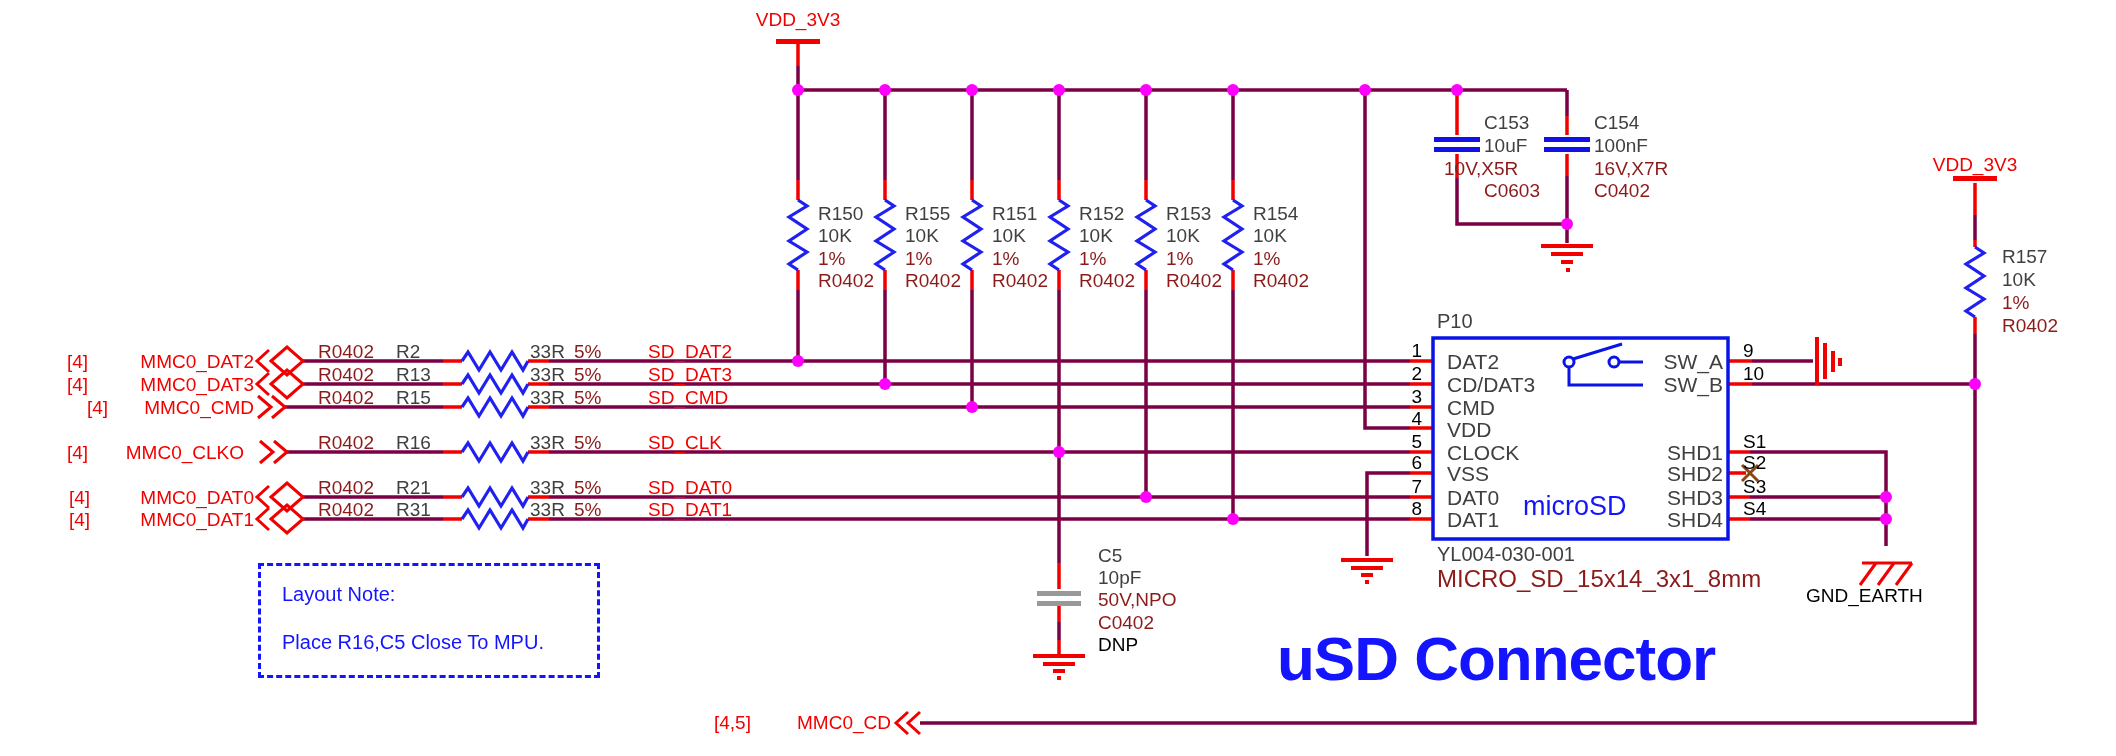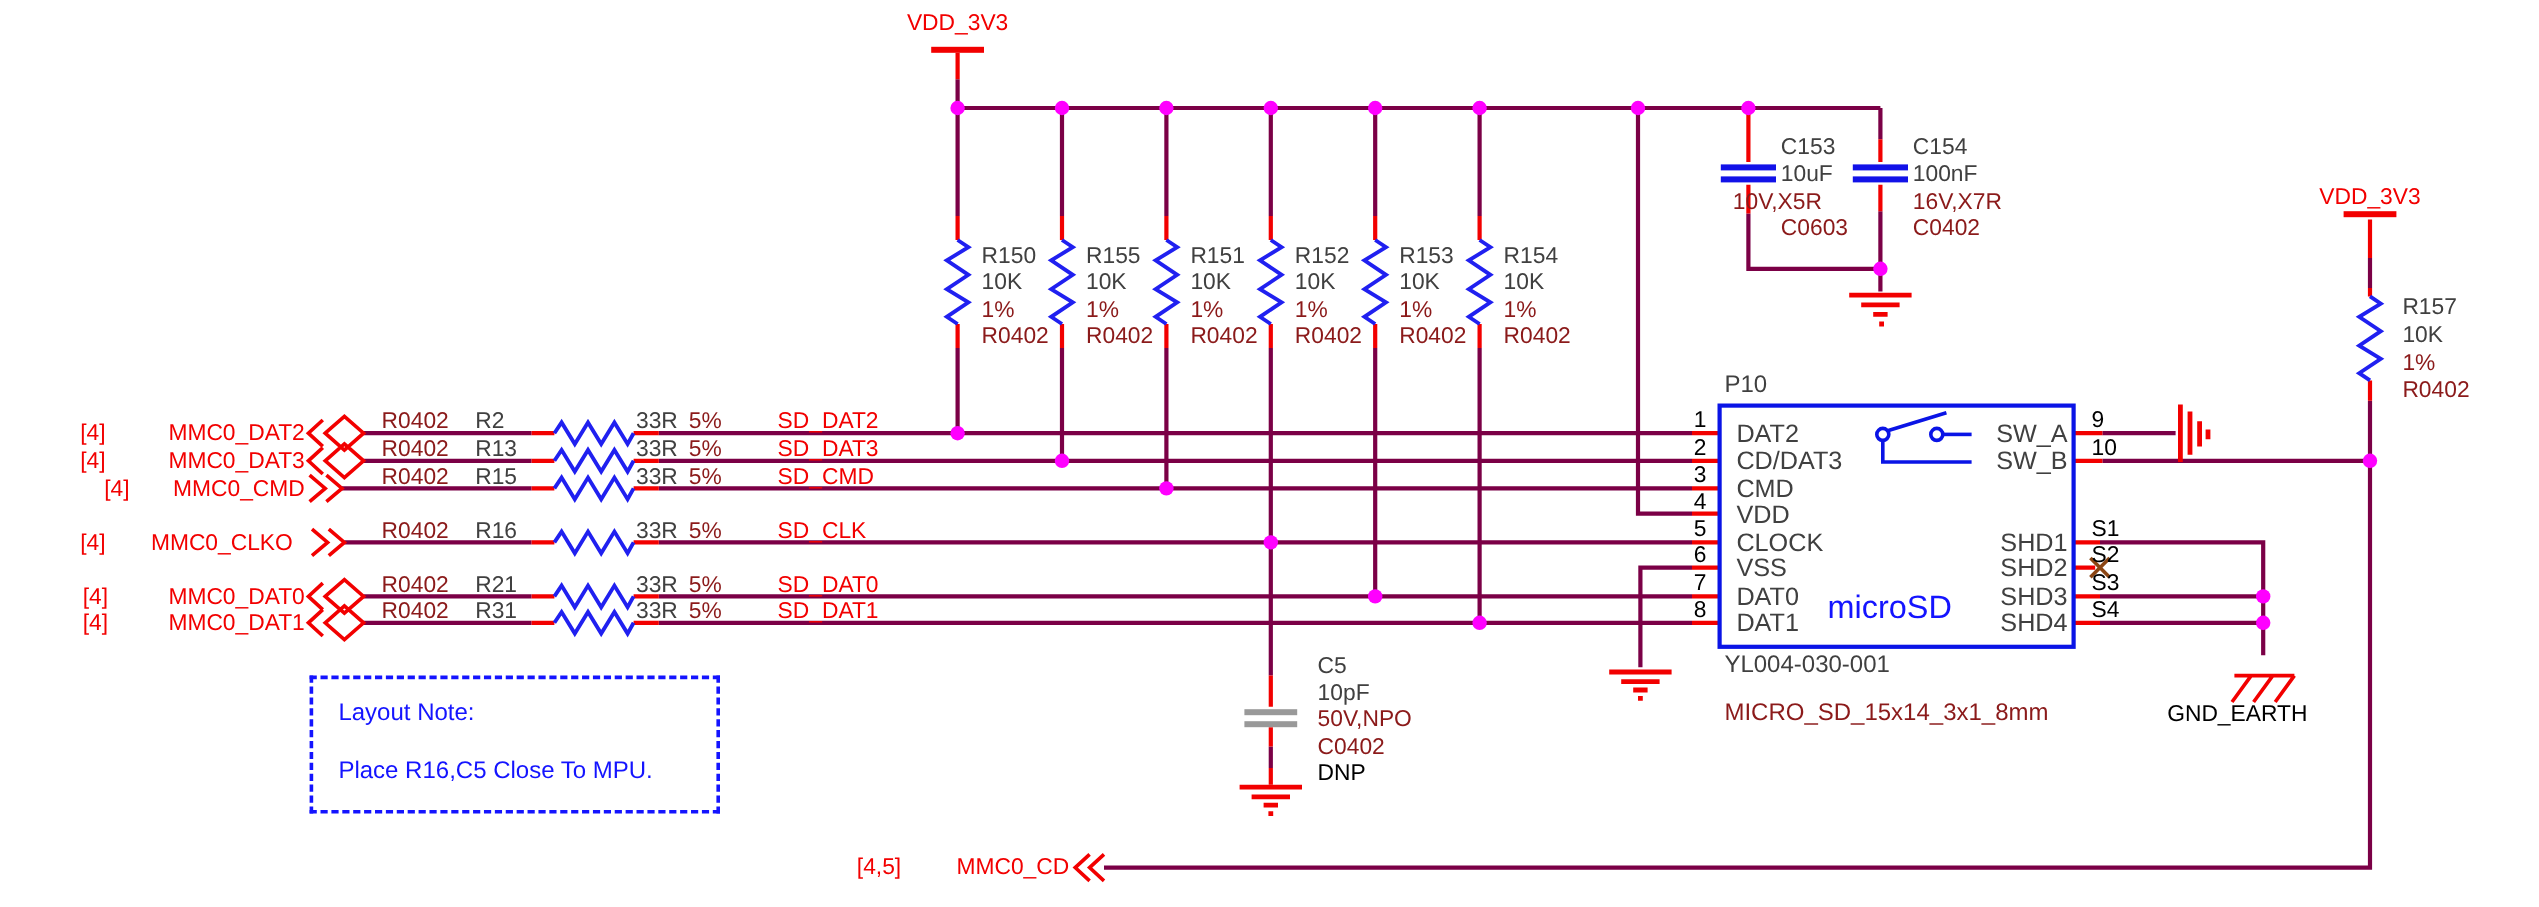--- a/index.html
+++ b/index.html
@@ -285,25 +285,26 @@
 
 <div class="t c-blue pin rt" style="left:1620px;top:351px;width:103px">SW_A</div>
 <div class="t c-blue pin rt" style="left:1620px;top:374px;width:103px">SW_B</div>
 <div class="t c-blue pin rt" style="left:1620px;top:442px;width:103px">SHD1</div>
 <div class="t c-blue pin rt" style="left:1620px;top:463px;width:103px">SHD2</div>
 <div class="t c-blue pin rt" style="left:1620px;top:487px;width:103px">SHD3</div>
 <div class="t c-blue pin rt" style="left:1620px;top:509px;width:103px">SHD4</div>
 
 <div class="microsd t" style="left:1523px;top:492px">microSD</div>
 <div class="t c-blue" style="left:1437px;top:544px;font-size:20px">YL004-030-001</div>
-<div class="t c-dk" style="left:1437px;top:584px;font-size:20px">MICRO_SD_15x14_3x1_8mm</div>
+<div class="t c-dk" style="left:1437px;top:566px;font-size:24px">MICRO_SD_15x14_3x1_8mm</div>
 
 <div class="t c-blk" style="left:1806px;top:586px">GND_EARTH</div>
 
 <div class="t c-red" style="left:714px;top:713px">[4,5]</div>
 <div class="t c-red rt" style="left:781px;top:713px;width:110px">MMC0_CD</div>
 
 <div class="notebox"></div>
 <div class="t note" style="left:282px;top:584px">Layout Note:</div>
 <div class="t note" style="left:282px;top:632px">Place R16,C5 Close To MPU.</div>
 
+<div class="title t" style="left:1277px;top:626px">uSD Connector</div>
 
 </div>
 
 </body></html>

